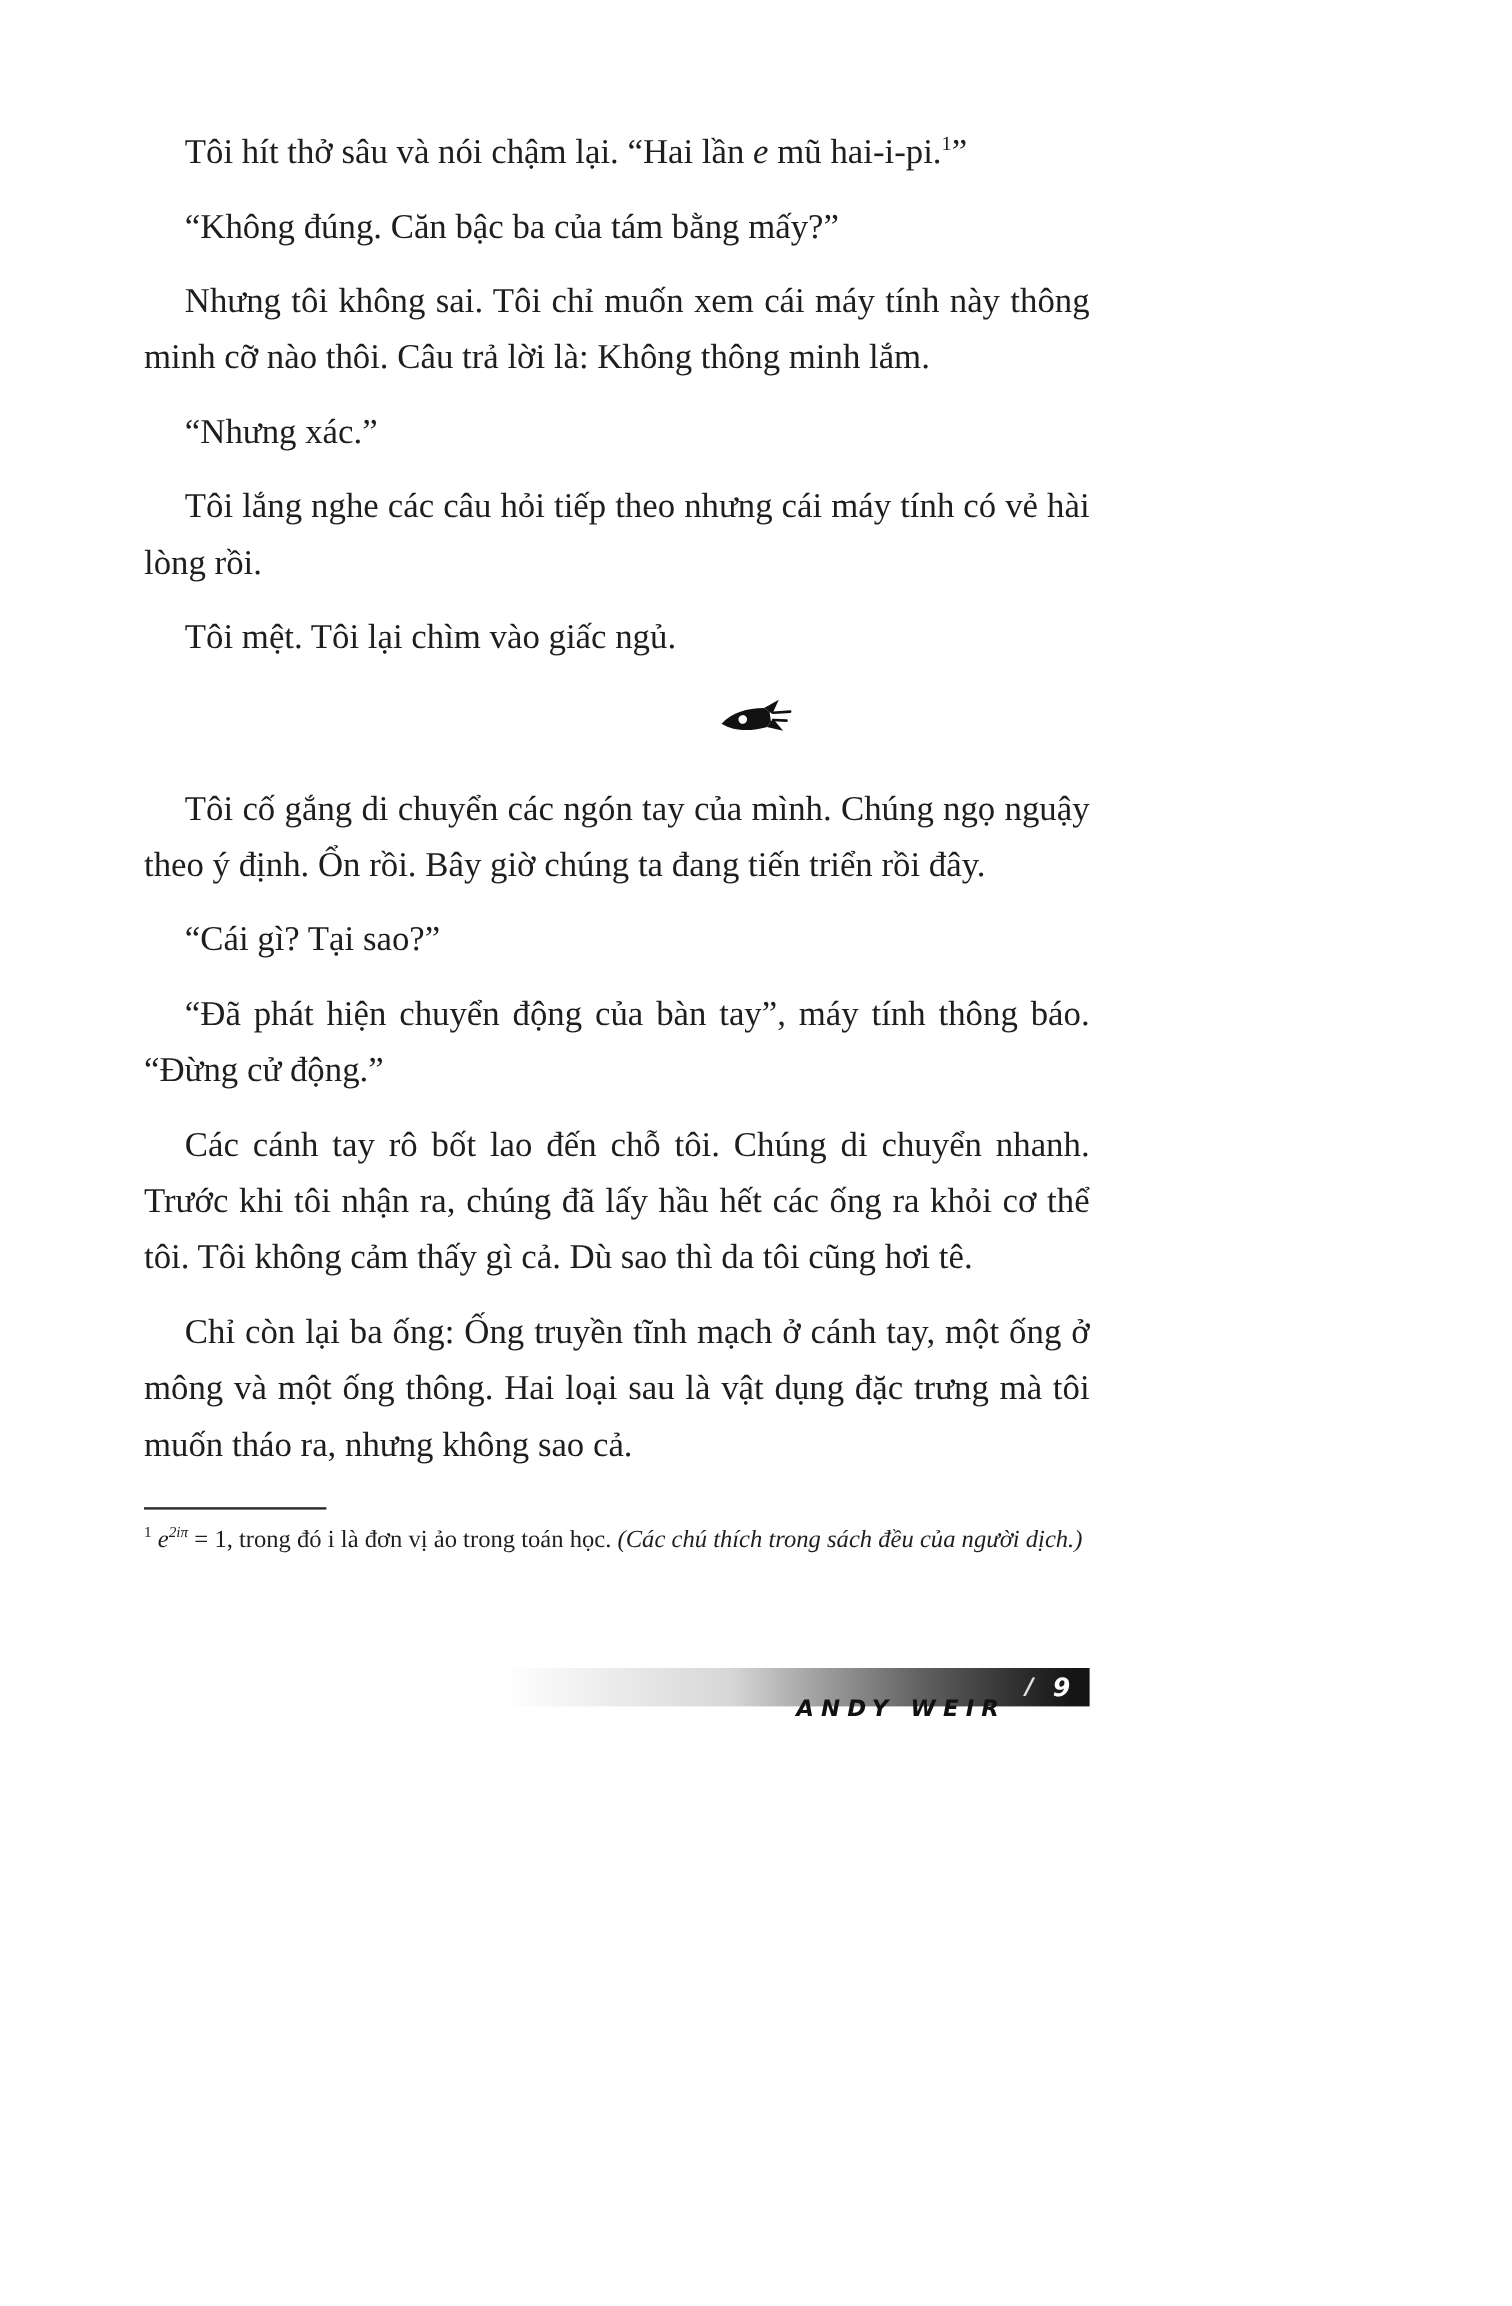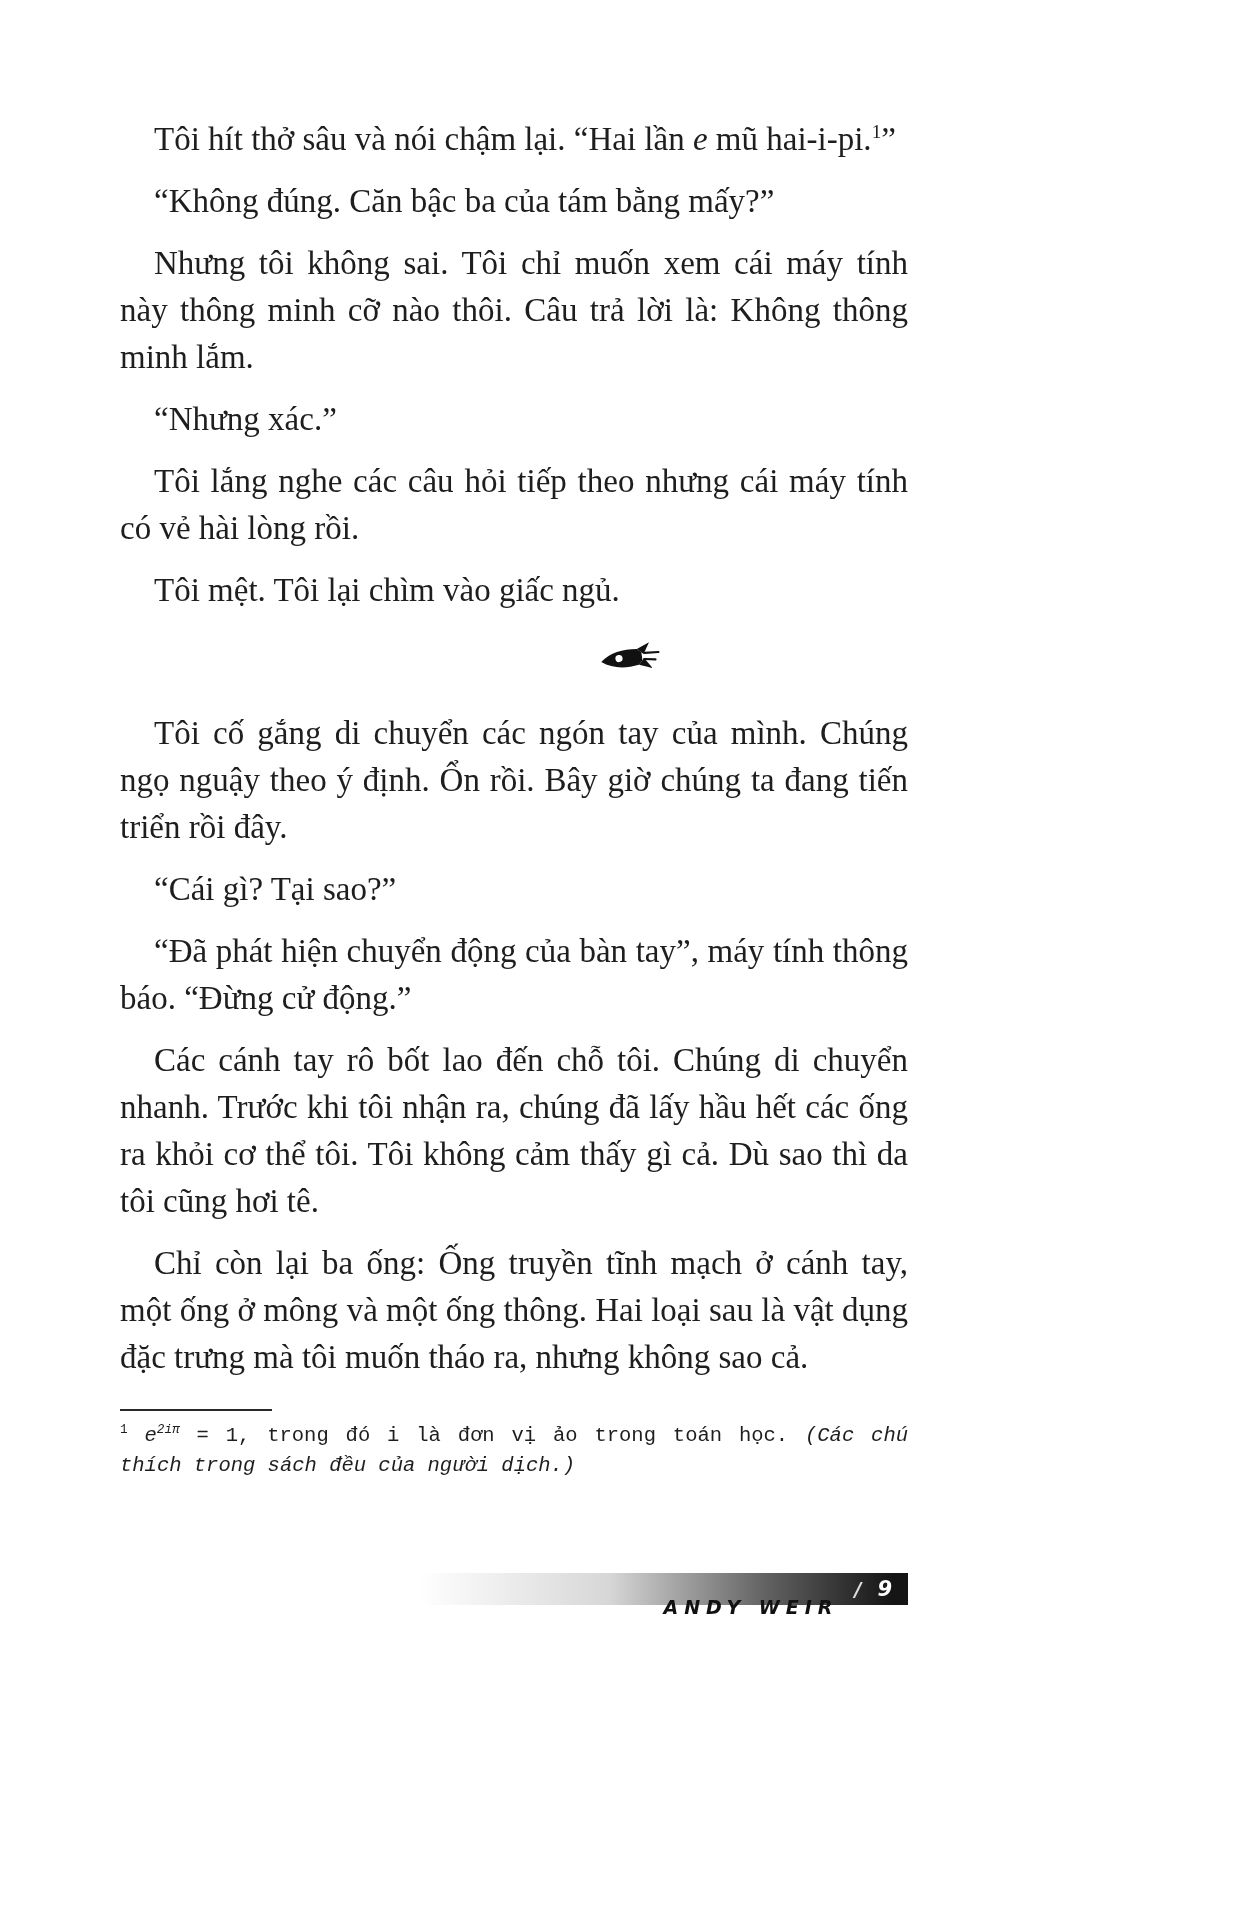--- a/index.html
+++ b/index.html
@@ -16,46 +16,46 @@
     color: #1e1e1e;
     font-family: "Liberation Serif", "DejaVu Serif", serif;
     box-sizing: border-box;
     padding: 104px 0 0 0;
   }
   .text-block {
     width: 788px;
     margin-left: 120px;
   }
   .para {
-    font-size: 33px;
+    font-size: 29px;
     line-height: 47px;
     text-align: justify;
     text-indent: 34px;
-    margin: 12px 0 15px 0;
+    margin: 0 0 15px 0;
     color: #1e1e1e;
   }
   .para sup {
     font-size: 0.58em;
     line-height: 0;
     vertical-align: super;
   }
   .divider {
     text-align: center;
     margin: 26px 0 30px 0;
     height: 40px;
   }
   .divider svg { display: inline-block; }
   .footnote-rule {
     border: none;
     border-top: 2px solid #2a2a2a;
     width: 152px;
     margin: 28px 0 10px 0;
   }
   .footnote {
-    font-family: Liberation Mono, monospace;
+    font-family: Liberation Serif, serif;
     font-size: 20.5px;
     line-height: 30px;
     color: #1e1e1e;
     text-align: justify;
   }
   .footnote sup {
     font-size: 0.62em;
     line-height: 0;
     vertical-align: super;
   }

